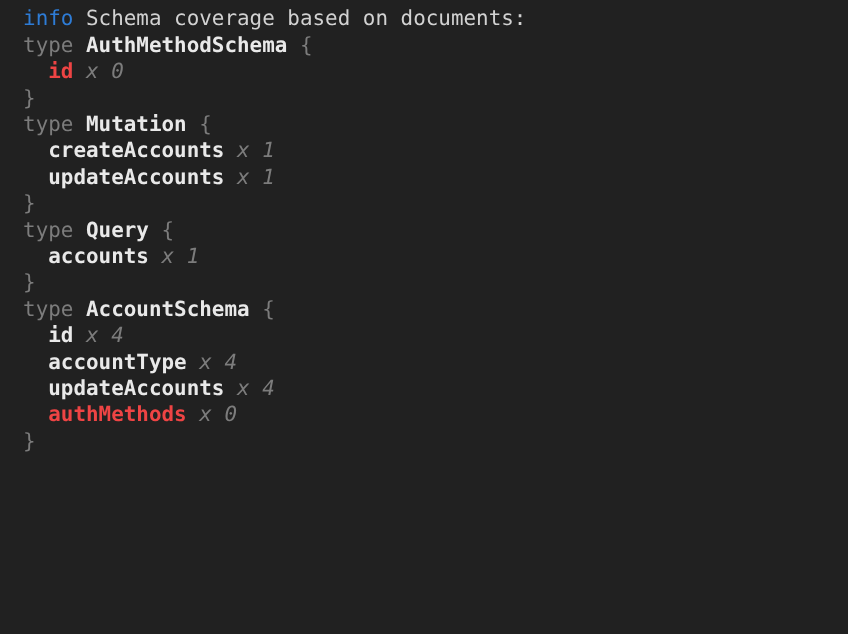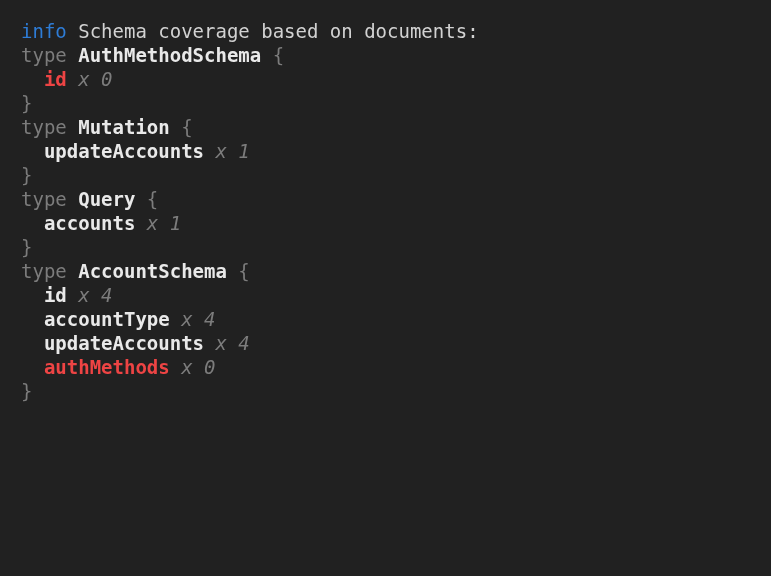--- a/index.html
+++ b/index.html
@@ -9,21 +9,21 @@
   body {
     width: 771px;
     height: 576px;
     background: var(--color-background, #212121);
     font-family: "DejaVu Sans Mono", "Liberation Mono", monospace;
     font-size: 19px;
     line-height: 24px;
     overflow: hidden;
   }
   .terminal {
-    padding: 19px 8px 0 21px;
+    padding: 5px 8px 0 21px;
   }
   .line {
     white-space: pre;
     height: 24px;
   }
   .block {
   }
   .info-label {
     color: var(--color-info, #2e7cd6);
     margin-right: 1ch;
@@ -68,20 +68,21 @@
   <div class="line"><span class="info-label">info</span><span class="message">Schema coverage based on documents:</span></div>
 
   <div class="block">
     <div class="line"><span class="kw">type</span><span class="type-name">AuthMethodSchema</span><span class="brace">{</span></div>
     <div class="line field"><span class="field-name" data-state="uncovered">id</span><span class="count">x 0</span></div>
     <div class="line"><span class="brace">}</span></div>
   </div>
 
   <div class="block">
     <div class="line"><span class="kw">type</span><span class="type-name">Mutation</span><span class="brace">{</span></div>
+    <div class="line field"><span class="field-name" data-state="covered">createAccounts</span><span class="count">x 1</span></div>
     <div class="line field"><span class="field-name" data-state="covered">updateAccounts</span><span class="count">x 1</span></div>
     <div class="line"><span class="brace">}</span></div>
   </div>
 
   <div class="block">
     <div class="line"><span class="kw">type</span><span class="type-name">Query</span><span class="brace">{</span></div>
     <div class="line field"><span class="field-name" data-state="covered">accounts</span><span class="count">x 1</span></div>
     <div class="line"><span class="brace">}</span></div>
   </div>
 

